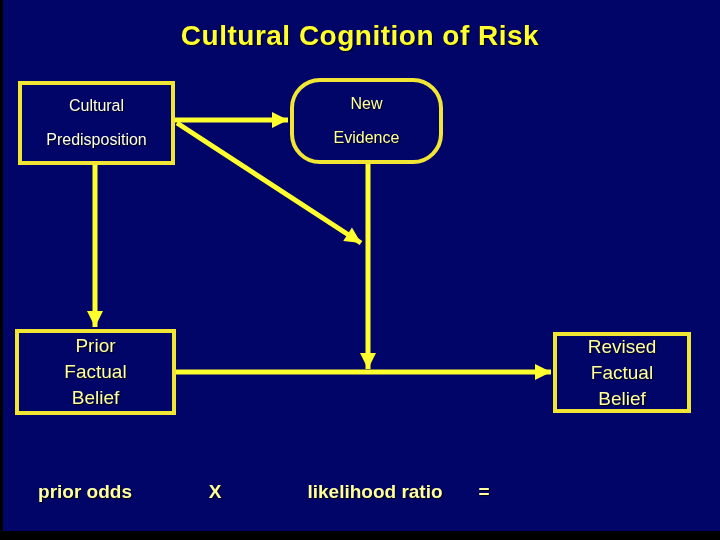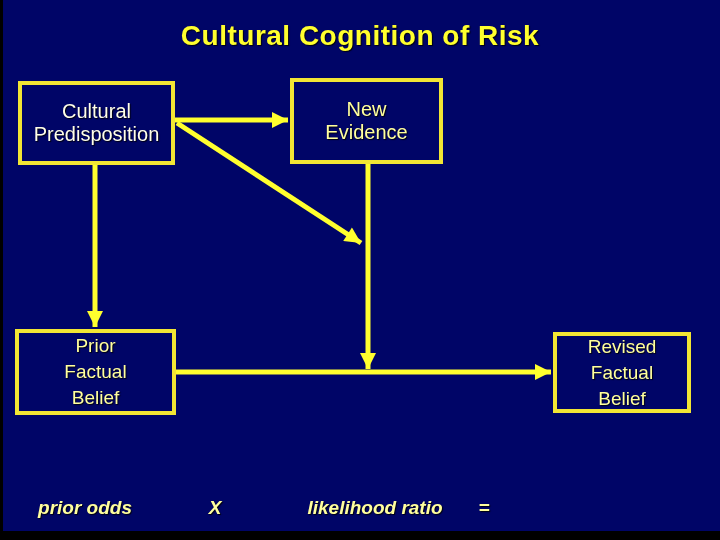--- a/index.html
+++ b/index.html
@@ -40,28 +40,28 @@
     box-sizing: border-box;
     border: 4px solid var(--box-border, #F2E634);
     background: var(--background, #000567);
     display: flex;
     align-items: center;
     justify-content: center;
     text-align: center;
   }
   .box-label {
     white-space: pre-line;
-    font-size: 20px;
-    line-height: 23px;
+    font-size: 16px;
+    line-height: 34px;
     text-shadow: 1px 1px 1px rgba(0,0,0,0.85);
   }
   .label-light  { color: var(--box-text-light, #FFFFE9); }
   .label-yellow { color: var(--box-text-yellow, #FFFF9E); }
   .box-cp { left: 18px;  top: 81px;  width: 157px; height: 84px; }
-  .box-ne { left: 290px; top: 78px;  width: 153px; height: 86px; }
+  .box-ne { left: 290px; top: 78px;  width: 153px; height: 86px; border-radius: 30px; }
   .box-pb { left: 15px;  top: 329px; width: 161px; height: 86px; }
   .box-rb { left: 553px; top: 332px; width: 138px; height: 81px; justify-content: center; }
   .box-pb .box-label, .box-rb .box-label { font-size: 19px; line-height: 26px; }
   .arrows {
     position: absolute;
     left: 0;
     top: 0;
     width: 720px;
     height: 540px;
     pointer-events: none;
@@ -69,26 +69,24 @@
   .arrow-line {
     stroke: var(--accent-yellow, #FFFF2E);
     stroke-width: 5;
   }
   .arrowhead-shape { fill: var(--accent-yellow, #FFFF2E); }
   .eq {
     position: absolute;
     top: 481px;
     transform: translateX(-50%);
     font-size: 19px;
-    font-style: italic;
     font-weight: 600;
     white-space: nowrap;
     color: var(--equation-text, #FFFF9E);
     text-shadow: 1px 1px 1px rgba(0,0,0,0.85);
-    margin-top: 16px;
   }
   .eq-prior      { left: 85px; }
   .eq-times      { left: 215px; }
   .eq-likelihood { left: 375px; }
   .eq-equals     { left: 484px; }
   .eq-posterior  { left: 621px; }
 </style>
 </head>
 <body>
 

